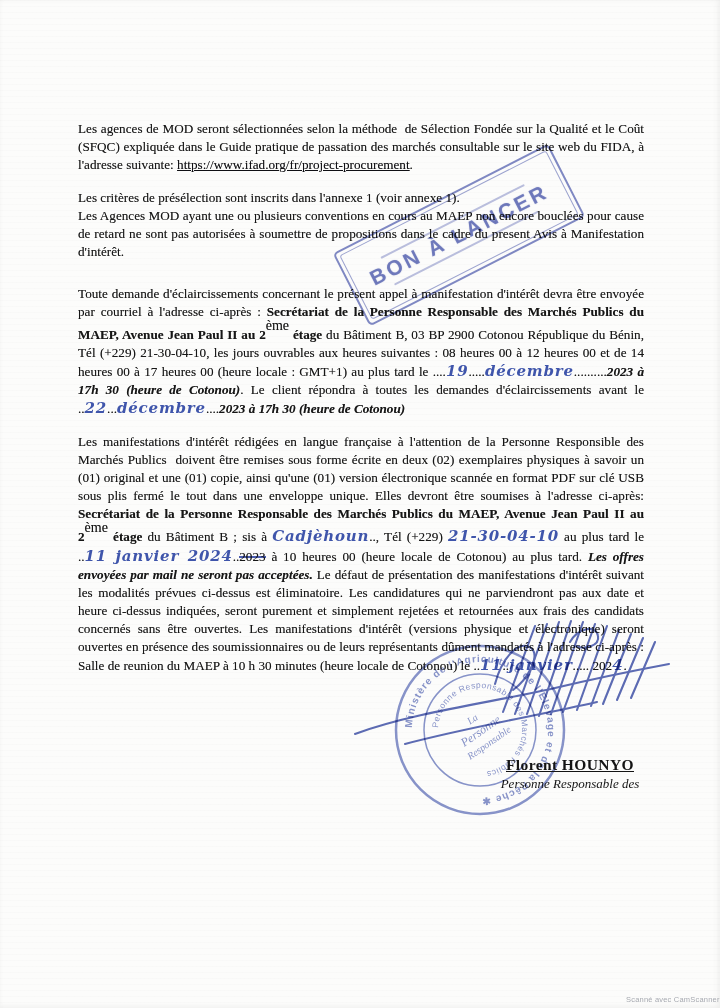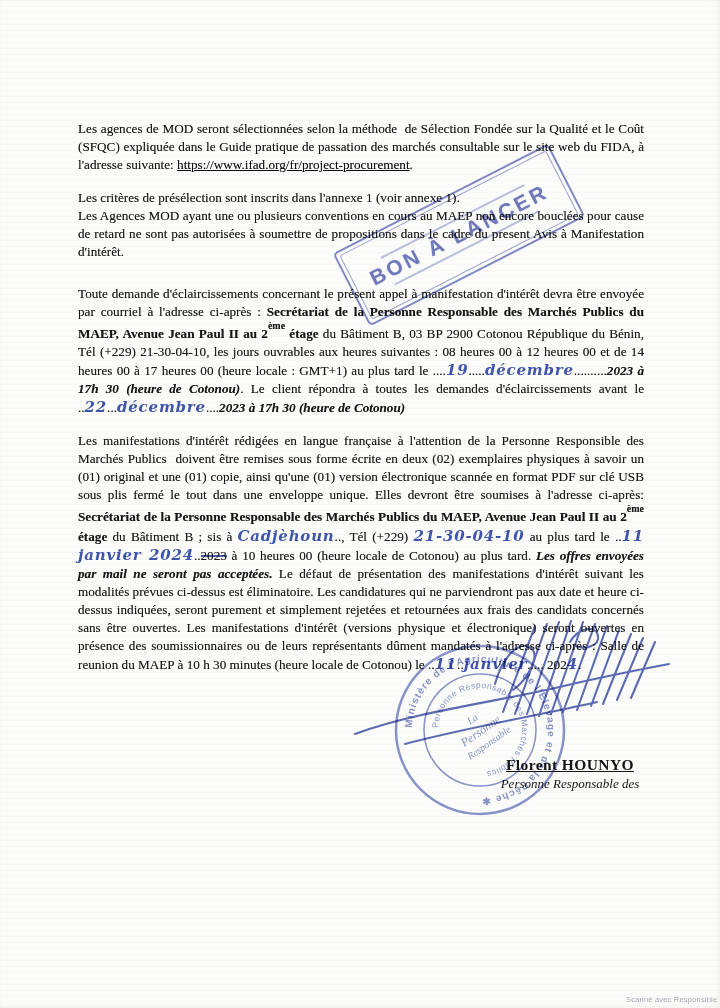--- a/index.html
+++ b/index.html
@@ -21,21 +21,21 @@
   }
   .doc-body p{
     margin:0 0 15px 0;
     text-align:justify;
     white-space:pre-wrap;
   }
   .doc-body p.tight{margin-bottom:24px;}
   .seg-n{}
   .seg-b{font-weight:bold;}
   .seg-bi{font-weight:bold;font-style:italic;}
-  .seg-bsup{font-weight:bold;font-size:10px;position:relative;top:-4px;}
+  .seg-bsup{font-weight:normal;font-size:14px;position:relative;top:-4px;}
   .seg-link{color:#101014;text-decoration:underline;}
   .seg-hand{
     font-family:"DejaVu Serif", serif;
     font-style:italic;
     color:#3f55ab;
     font-size:15px;
     letter-spacing:0.8px;
     text-shadow:none;
     font-weight:bold;
   }
@@ -149,15 +149,15 @@
         <text x="88" y="107" font-size="10">Responsable</text>
       </g>
     </g>
   </svg>
 
   <div class="sig-block">
     <div class="sig-name">Florent HOUNYO</div>
     <div class="sig-title">Personne Responsable des</div>
   </div>
 
-  <div class="watermark">Scanné avec Responsible</div>
+  <div class="watermark">Scanné avec CamScanner</div>
 
 </div>
 
 </body></html>

